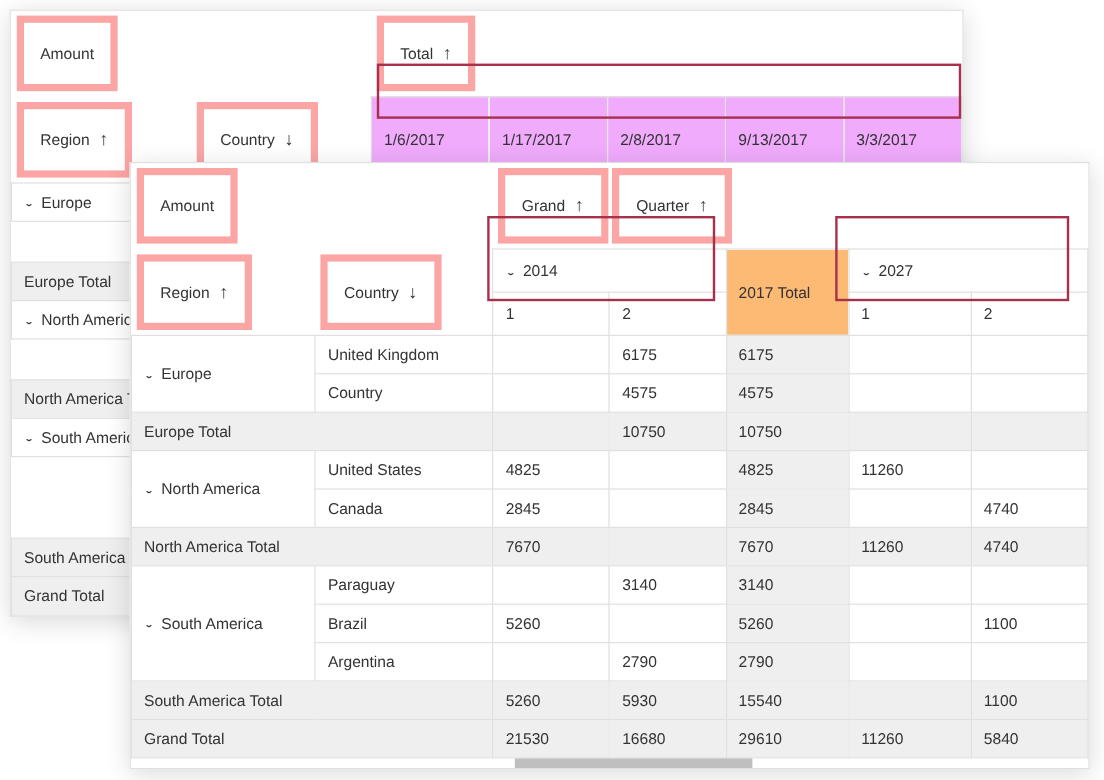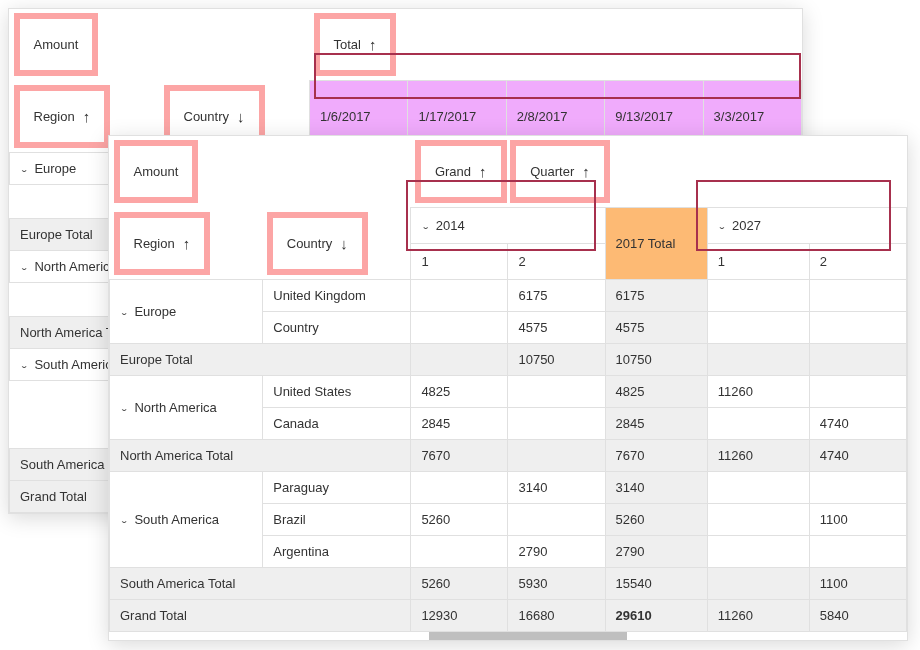--- a/index.html
+++ b/index.html
@@ -329,23 +329,23 @@
         <tr class="total">
           <td colspan="2">South America Total</td>
           <td>5260</td>
           <td>5930</td>
           <td style="background: rgb(239, 239, 239);">15540</td>
           <td></td>
           <td>1100</td>
         </tr>
         <tr class="total">
           <td colspan="2">Grand Total</td>
-          <td>12930</td>
+          <td>21530</td>
           <td>16680</td>
-          <td style="background: rgb(239, 239, 239); font-weight: bold;">29610</td>
+          <td style="background: rgb(239, 239, 239);">29610</td>
           <td>11260</td>
           <td>5840</td>
         </tr>
       </tbody>
   </table>
   <div class="scroll-stub"></div>
 
   <div class="highlight-band" style="top:44px;left:297px;width:190px;height:71px;"></div>
   <div class="highlight-band" style="top:44px;left:587px;width:195px;height:71px;"></div>
 </div>

